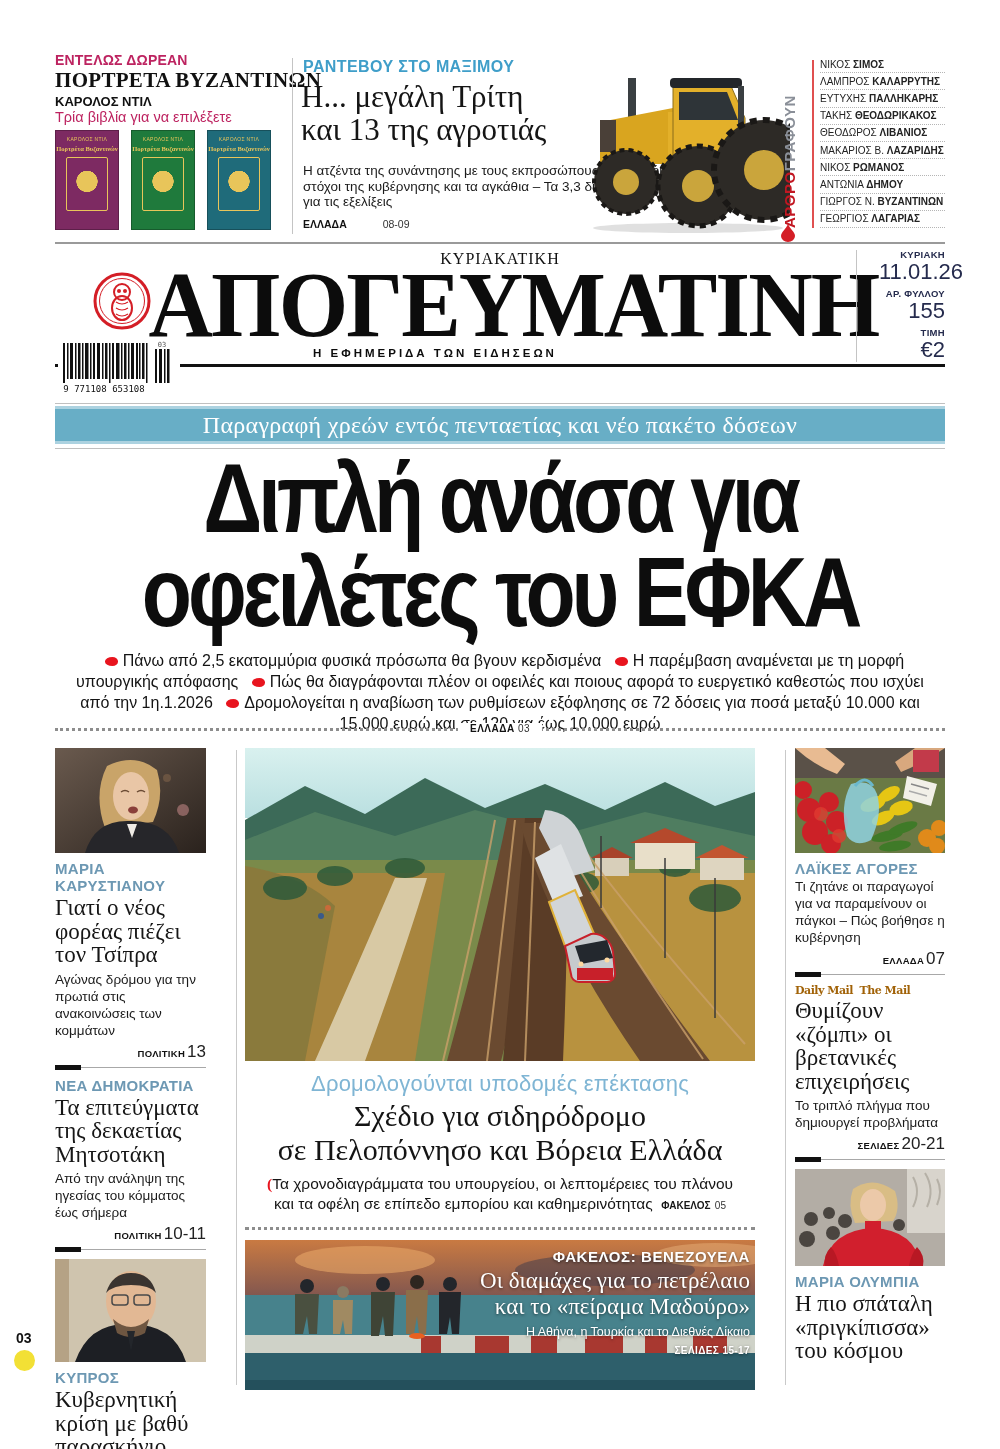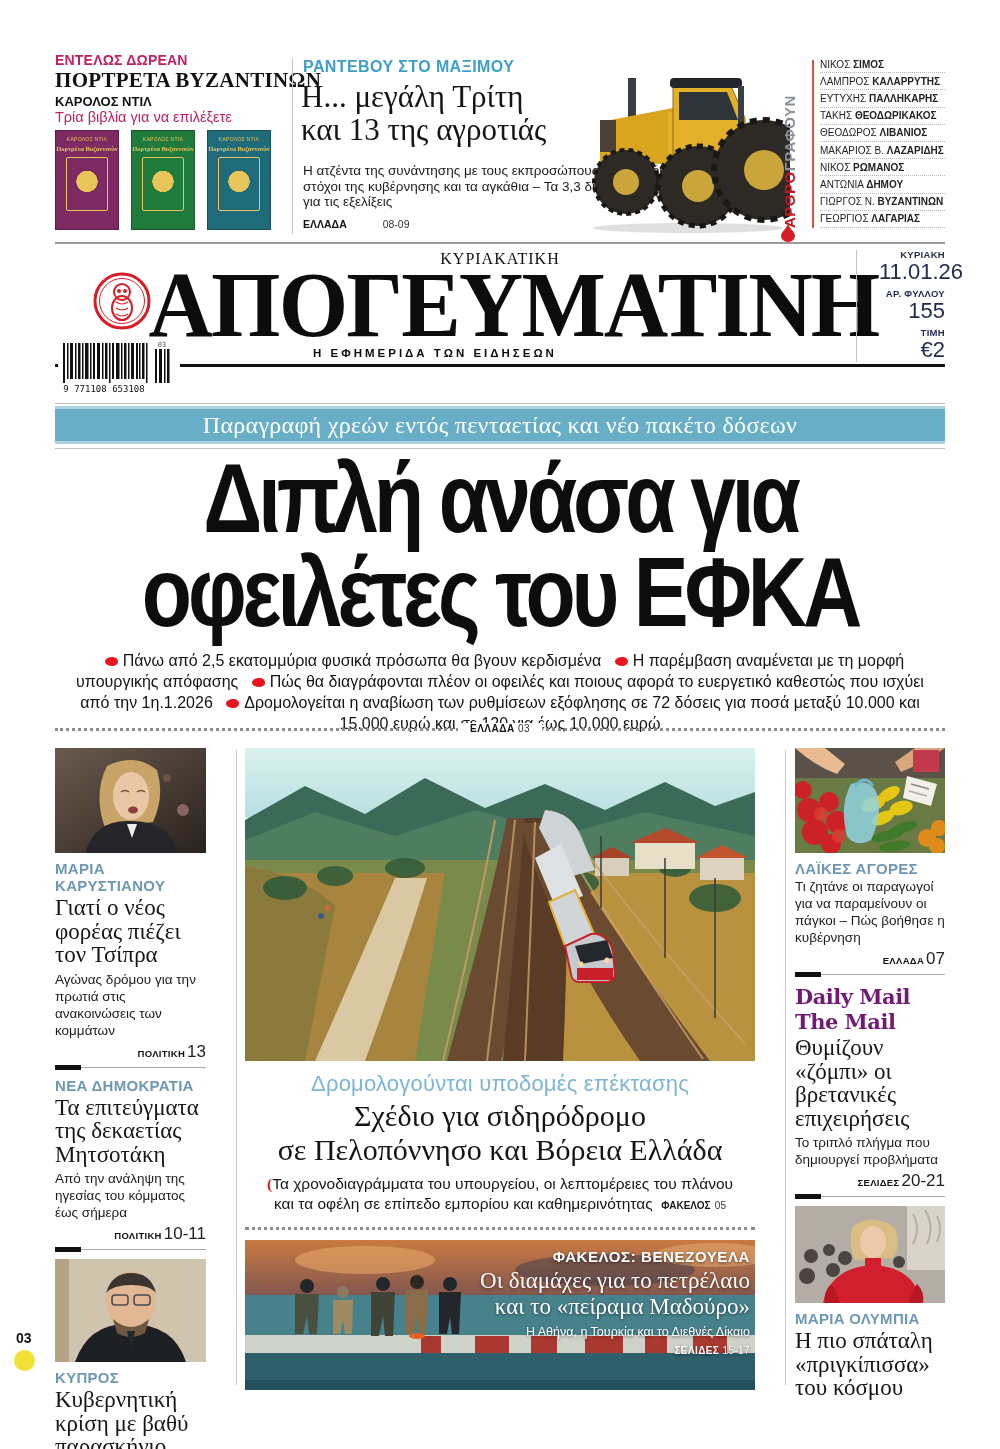--- a/index.html
+++ b/index.html
@@ -76,37 +76,37 @@
   .sep{width:1px;background:#c9c9c9;top:750px;height:635px;}
   .sep1{left:236px;} .sep2{left:785px;}
   .photo{width:100%;display:block;}
   .col-kicker{font-size:15px;font-weight:bold;color:#6d98b3;letter-spacing:.3px;margin:7px 0 1px 0;}
   .col-h{font-family:"Liberation Serif","DejaVu Serif",serif;font-size:23px;line-height:23.5px;color:#161616;margin:2px 0 4px 0;}
   .col-sum{font-size:13.5px;line-height:17px;color:#1b1b1b;margin:0 0 3px 0;}
   .pref{position:relative;border-bottom:1px solid #a8a8a8;padding:0 0 5px 0;margin-bottom:9px;text-align:right;}
   .pref .dash{position:absolute;left:0;bottom:-3px;width:26px;height:5px;background:#111;}
   .pref .plabel{font-size:9.5px;font-weight:bold;letter-spacing:.3px;}
   .pref .pnum{font-size:17px;color:#222;margin-left:2px;}
-  .mail-logos{font-family:"DejaVu Serif","Liberation Serif",serif;font-weight:bold;font-size:21px;
-              letter-spacing:-.5px;margin:6px 0 2px 0;color:#701a75;}
+  .mail-logos{font-family:"DejaVu Serif","Liberation Serif",serif;font-weight:bold;font-size:11px;
+              letter-spacing:-.5px;margin:6px 0 2px 0;color:#a16207;}
   
   .c-kicker{margin-top:10px;text-align:center;font-size:22px;color:#7fb5d4;letter-spacing:.2px;}
   .c-h{font-family:"Liberation Serif","DejaVu Serif",serif;font-size:30px;line-height:34px;text-align:center;color:#141414;margin-top:2px;}
   .c-sum{margin:7px auto 0 auto;width:470px;text-align:center;font-size:15.5px;line-height:19.5px;color:#161616;}
   .c-sum .mark{color:#e8141e;font-weight:bold;font-family:"Liberation Serif",serif;}
   .c-sum .plabel{font-size:10px;font-weight:bold;} .c-sum .pnum{font-size:10px;color:#333;}
   .c-divider{margin-top:12px;border-top:3px dotted #8d8d8d;height:0;}
   .ven{position:relative;margin-top:10px;width:510px;height:150px;overflow:hidden;}
   .ven-overlay{position:absolute;left:185px;top:8px;width:320px;text-align:right;color:#fff;
                text-shadow:0 1px 3px rgba(0,0,0,.55);}
   .ven-kicker{font-size:15px;font-weight:bold;letter-spacing:.6px;}
   .ven-h{font-family:"Liberation Serif",serif;font-size:23px;line-height:26px;margin-top:3px;}
   .ven-sub{font-size:12.5px;margin-top:5px;}
   .ven-pages{font-size:10px;font-weight:bold;margin-top:6px;letter-spacing:.4px;}
-  .ven-pages .num{font-weight:normal;}
+  .ven-pages .num{font-weight:bold;}
   
   .edge-num{left:16px;top:1330px;font-size:14px;font-weight:bold;}
   .edge-dot{left:14px;top:1350px;width:21px;height:21px;border-radius:50%;background:#f2e035;}
 </style>
 </head>
 <body>
 
 <div class="page">
 
   <div class="abs promo-free">ΕΝΤΕΛΩΣ ΔΩΡΕΑΝ</div>

